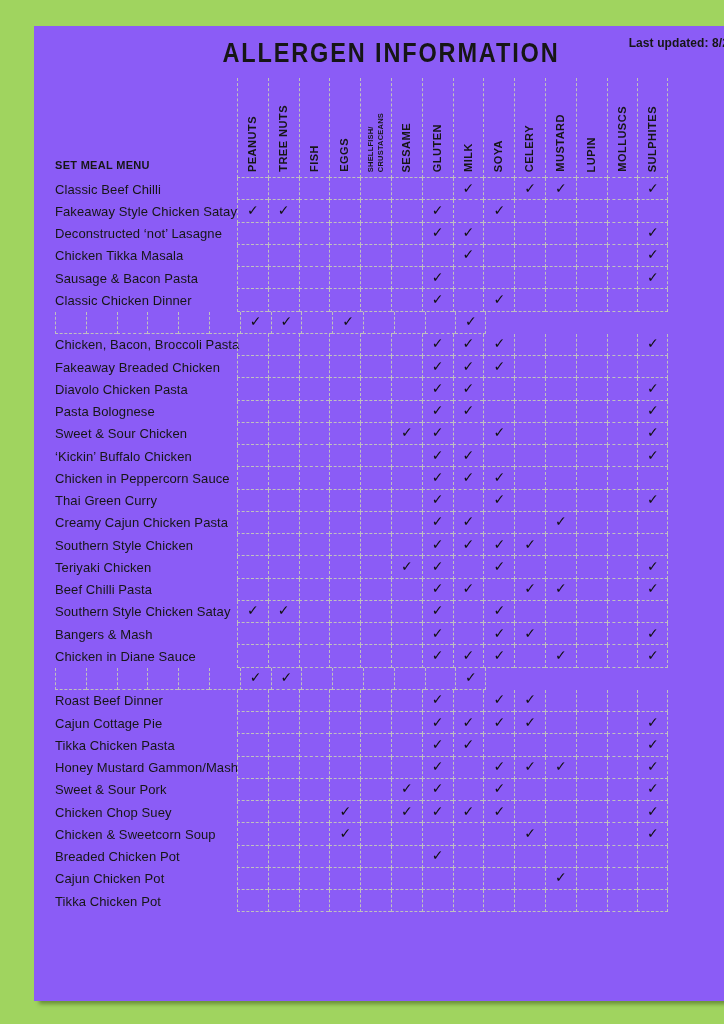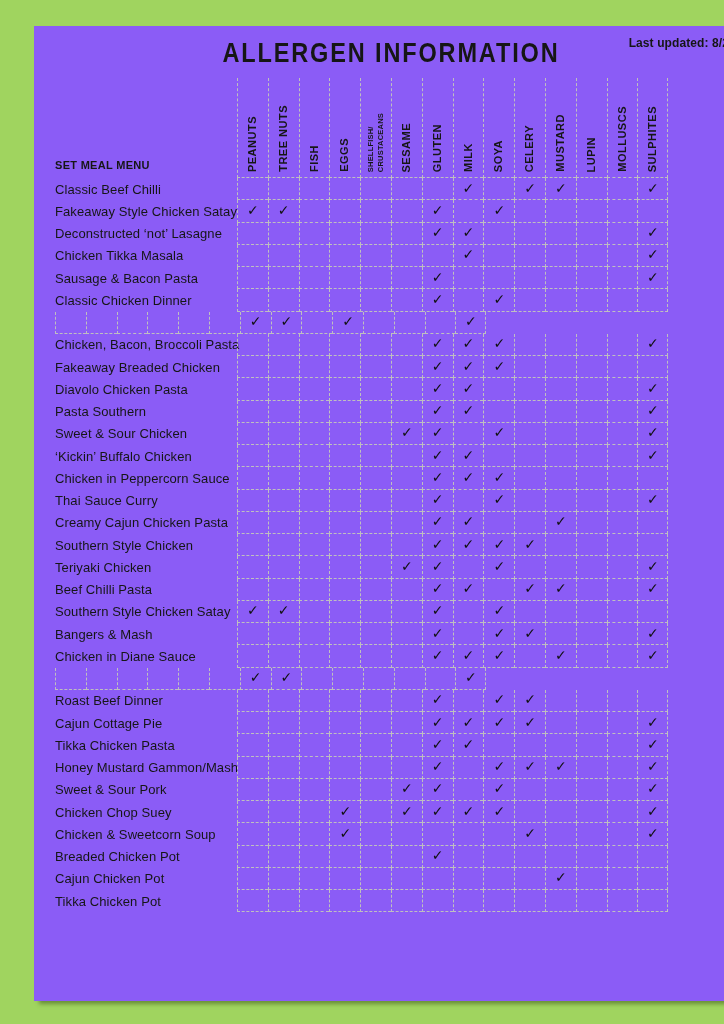--- a/index.html
+++ b/index.html
@@ -359,21 +359,21 @@
           <div class="cell"></div>
           <div class="cell"></div>
           <div class="cell"></div>
           <div class="cell"></div>
           <div class="cell"></div>
           <div class="cell">
             <span class="check">✓</span>
           </div>
         </div>
         <div class="row">
-          <div class="meal-name">Pasta Southern</div>
+          <div class="meal-name">Pasta Bolognese</div>
           <div class="cell"></div>
           <div class="cell"></div>
           <div class="cell"></div>
           <div class="cell"></div>
           <div class="cell"></div>
           <div class="cell"></div>
           <div class="cell">
             <span class="check">✓</span>
           </div>
           <div class="cell">
@@ -453,21 +453,21 @@
           <div class="cell">
             <span class="check">✓</span>
           </div>
           <div class="cell"></div>
           <div class="cell"></div>
           <div class="cell"></div>
           <div class="cell"></div>
           <div class="cell"></div>
         </div>
         <div class="row">
-          <div class="meal-name">Thai Sauce Curry</div>
+          <div class="meal-name">Thai Green Curry</div>
           <div class="cell"></div>
           <div class="cell"></div>
           <div class="cell"></div>
           <div class="cell"></div>
           <div class="cell"></div>
           <div class="cell"></div>
           <div class="cell">
             <span class="check">✓</span>
           </div>
           <div class="cell"></div>

